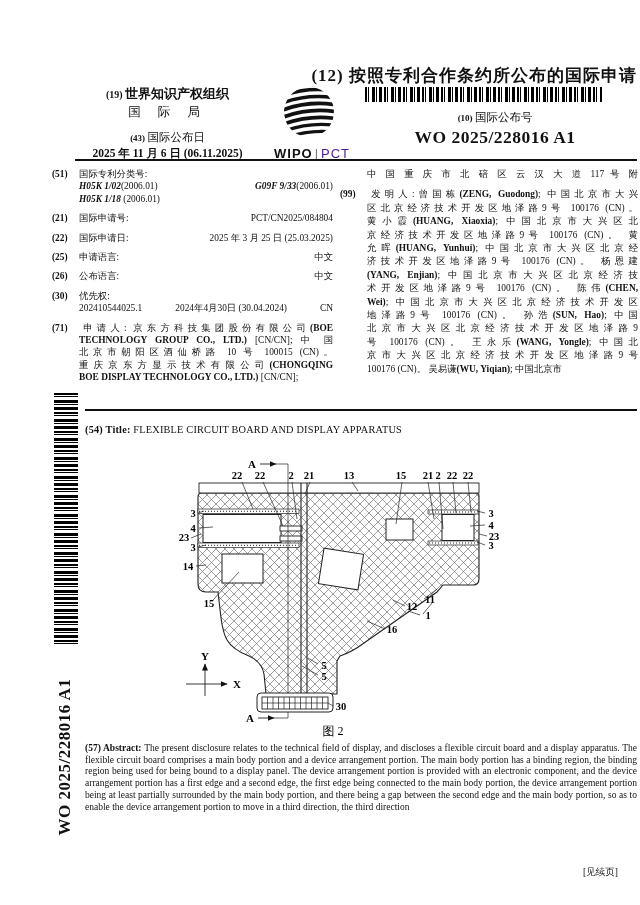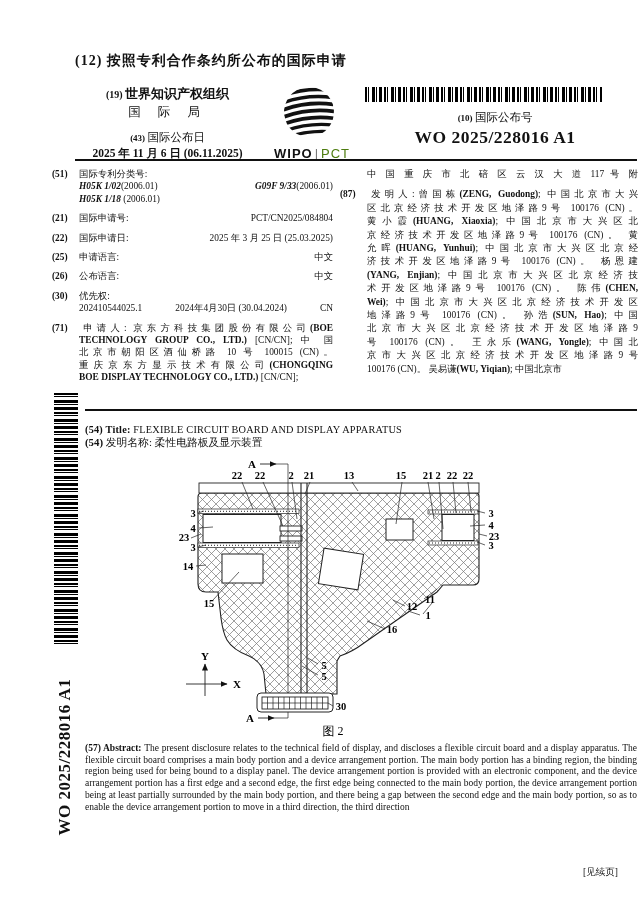--- a/index.html
+++ b/index.html
@@ -2,31 +2,31 @@
 <html><head>
 <meta charset="utf-8">
 <style>
   html,body{margin:0;padding:0;background:#e8e8e8;}
   #page{position:relative;width:640px;height:905px;background:#ffffff;margin:0 auto;
         font-family:"Liberation Serif","DejaVu Serif",serif;color:#111;overflow:hidden;}
   .abs{position:absolute;}
   .b{font-weight:bold;}
   .i{font-style:italic;}
   
-  #h12{left:75px;top:52px;width:562px;text-align:left;font-size:14px;font-weight:bold;letter-spacing:1px;}
+  #h12{left:75px;top:64px;width:562px;text-align:right;font-size:17px;font-weight:bold;letter-spacing:1px;}
   #org-block{left:70px;top:85px;width:195px;text-align:center;}
   #org-line1{font-size:13px;font-weight:bold;}
   #org-line1 .nm{font-size:10px;}
   #org-line2{font-size:12.5px;letter-spacing:7px;margin-top:1px;}
   #pub-date-label{font-size:11.5px;margin-top:9px;}
   #pub-date{font-size:11.5px;font-weight:bold;margin-top:1px;text-align:center;}
   .nm{font-weight:bold;font-size:9px;}
   #logo{left:274px;top:84px;width:70px;text-align:center;}
   #logo-text{font-family:"Liberation Sans","DejaVu Sans",sans-serif;font-size:13px;font-weight:bold;letter-spacing:1px;margin-top:2px;white-space:nowrap;}
-  #logo-text .pct{font-weight:normal;color:#4d7c0f;}
+  #logo-text .pct{font-weight:normal;color:#4c1d95;}
   #logo-text .bar{font-weight:normal;color:#777;padding:0 2px;}
   .barcode-h{background:repeating-linear-gradient(to right,#000 0 2px,#fff 2px 3px,#000 3px 4px,#fff 4px 7px,#000 7px 10px,#fff 10px 11px,#000 11px 12px,#fff 12px 14px,#000 14px 17px,#fff 17px 19px);}
   .barcode-v{background:repeating-linear-gradient(to bottom,#000 0 2px,#fff 2px 3px,#000 3px 4px,#fff 4px 7px,#000 7px 10px,#fff 10px 11px,#000 11px 12px,#fff 12px 14px,#000 14px 17px,#fff 17px 19px);}
   #barcode-top{left:365px;top:87px;width:237px;height:15px;}
   #pubno-block{left:375px;top:110px;width:240px;text-align:center;}
   #pubno-label{font-size:11.5px;}
   #pubno{font-size:17.5px;font-weight:bold;margin-top:2px;letter-spacing:.5px;}
   .rule{background:#111;}
   #rule1{left:75px;top:159px;width:562px;height:2px;}
   #rule2{left:85px;top:409px;width:552px;height:1.5px;}
@@ -140,40 +140,39 @@
         <span>CN</span>
       </div>
       <div class="bl mt j"><span class="num">(71)</span><span>申请人: 京东方科技集团股份有限公司</span><span class="b">(BOE</span></div>
       <div class="bl ind j"><span class="b">TECHNOLOGY GROUP CO., LTD.)</span><span> [CN/CN]; 中 国</span></div>
       <div class="bl ind j"><span>北京市朝阳区酒仙桥路 10 号  100015 (CN)。</span></div>
       <div class="bl ind j"><span>重庆京东方显示技术有限公司</span><span class="b">(CHONGQING</span></div>
       <div class="bl ind"><span class="b">BOE DISPLAY TECHNOLOGY CO., LTD.)</span><span> [CN/CN];</span></div>
     </div>
   <div id="biblio-right" class="abs col">
       <div class="bl ind j"><span>中 国 重 庆 市 北 碚 区 云 汉 大 道 117 号 附</span></div>
-      <div class="bl mt j"><span class="num">(87)</span><span>发明人:曾国栋</span><span class="b">(ZENG, Guodong)</span><span>; 中国北京市大兴</span></div>
+      <div class="bl mt j"><span class="num">(99)</span><span>发明人:曾国栋</span><span class="b">(ZENG, Guodong)</span><span>; 中国北京市大兴</span></div>
       <div class="bl ind j"><span>区北京经济技术开发区地泽路9号 100176 (CN)。</span></div>
       <div class="bl ind j"><span>黄小霞</span><span class="b">(HUANG, Xiaoxia)</span><span>; 中国北京市大兴区北</span></div>
       <div class="bl ind j"><span>京经济技术开发区地泽路9号 100176 (CN)。 黄</span></div>
       <div class="bl ind j"><span>允晖</span><span class="b">(HUANG, Yunhui)</span><span>; 中国北京市大兴区北京经</span></div>
       <div class="bl ind j"><span>济技术开发区地泽路9号 100176 (CN)。 杨恩建</span></div>
       <div class="bl ind j"><span class="b">(YANG, Enjian)</span><span>; 中国北京市大兴区北京经济技</span></div>
       <div class="bl ind j"><span>术开发区地泽路9号 100176 (CN)。 陈伟</span><span class="b">(CHEN,</span></div>
       <div class="bl ind j"><span class="b">Wei)</span><span>; 中国北京市大兴区北京经济技术开发区</span></div>
       <div class="bl ind j"><span>地泽路9号 100176 (CN)。 孙浩</span><span class="b">(SUN, Hao)</span><span>; 中国</span></div>
       <div class="bl ind j"><span>北京市大兴区北京经济技术开发区地泽路9</span></div>
       <div class="bl ind j"><span>号 100176 (CN)。 王永乐</span><span class="b">(WANG, Yongle)</span><span>; 中国北</span></div>
       <div class="bl ind j"><span>京市大兴区北京经济技术开发区地泽路9号</span></div>
       <div class="bl ind"><span>100176 (CN)。 吴易谦</span><span class="b">(WU, Yiqian)</span><span>; 中国北京市</span></div>
     </div>
 
   <div id="rule2" class="abs rule"></div>
 
   <div id="title-en" class="abs"><span class="b">(54) </span><span class="b">Title: </span><span>FLEXIBLE CIRCUIT BOARD AND DISPLAY APPARATUS</span></div>
-  <div id="title-zh" class="abs"><span class="b">(54) </span><span>发明名称: </span><span>柔性电路板及显示装置</span></div>
 
   <svg id="figure" class="abs" viewBox="150 450 370 295">
     <defs>
       <pattern id="xh" width="9" height="9" patternUnits="userSpaceOnUse">
         <path d="M0,0 L9,9 M9,0 L0,9" stroke="#777" stroke-width="0.7" fill="none"></path>
       </pattern>
       <marker id="arr" markerWidth="9" markerHeight="8" refX="6.5" refY="3" orient="auto" markerUnits="userSpaceOnUse">
         <path d="M0,0 L7,3 L0,6 Z" fill="#111"></path>
       </marker>
     </defs>

